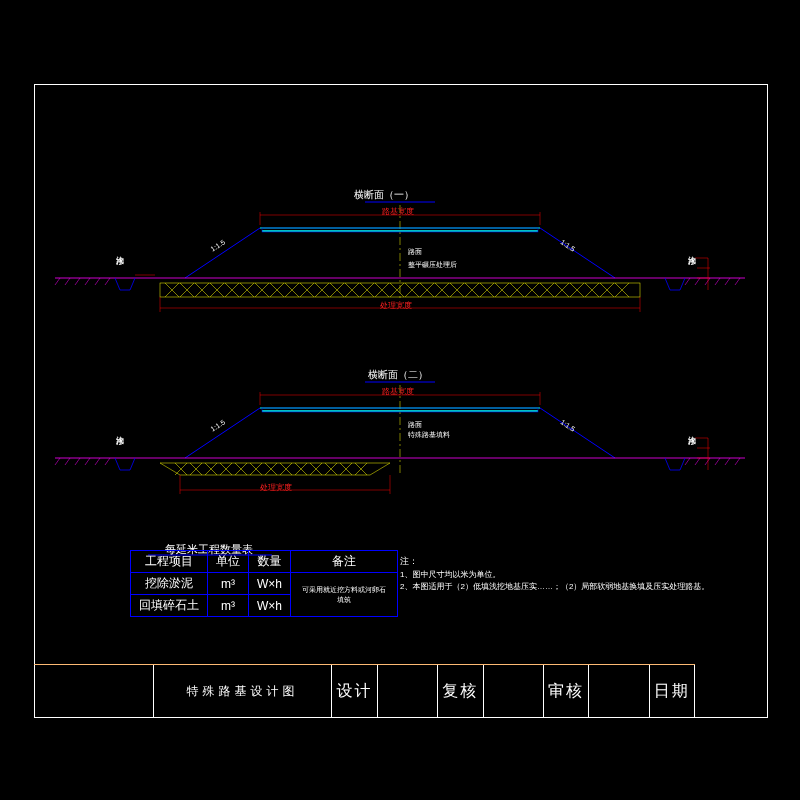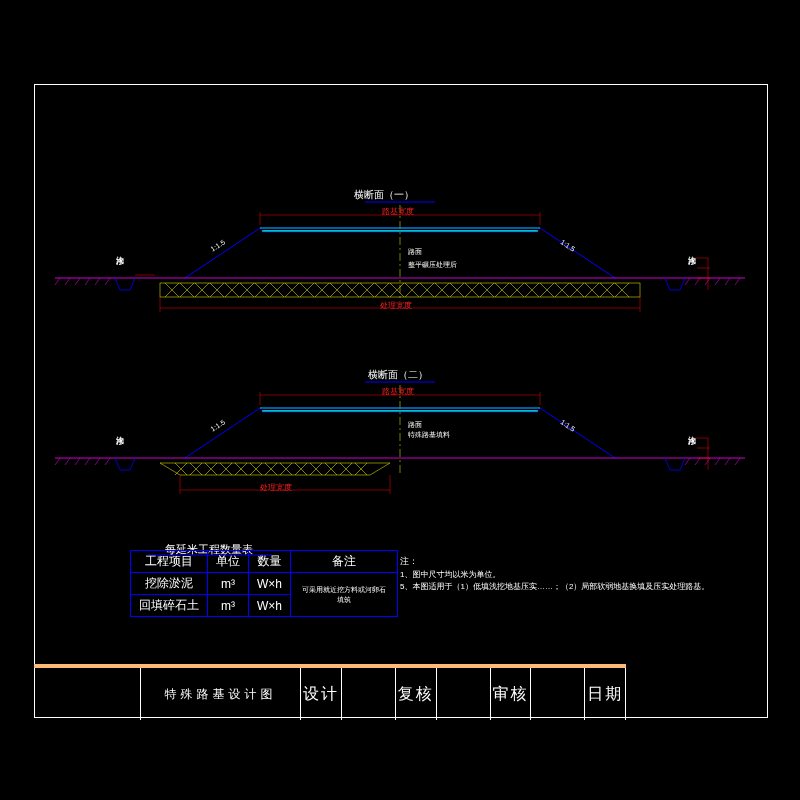--- a/index.html
+++ b/index.html
@@ -1,18 +1,18 @@
 <!DOCTYPE html>
 <html><head>
 <meta charset="utf-8">
 <style>
 body{margin:0;background:#000;font-family:SimSun,"Microsoft YaHei",sans-serif;color:#fff;width:800px;height:800px;overflow:hidden;position:relative}
 .frame{position:absolute;left:34px;top:84px;width:732px;height:632px;border:1px solid #fff}
 svg{position:absolute;left:0;top:0}
-.title-block{position:absolute;left:34px;top:664px;width:592px;height:52px;border-top:4px solid #fdba74;display:flex}
+.title-block{position:absolute;left:34px;top:664px;width:661px;height:52px;border-top:1px solid #fdba74;display:flex}
 .tb-cell{border-right:1px solid #fff;display:flex;align-items:center;justify-content:center;font-size:16px;color:#fff;letter-spacing:2px}
 .tb-cell:last-child{border-right:none}
 .label{color:#fff;font-size:10px;position:absolute}
 .label-sm{color:#fff;font-size:8px;position:absolute}
 .label-red{color:#ff2020;font-size:8px;position:absolute}
 .qty-table{position:absolute;left:130px;top:550px;font-size:8px;color:#fff}
 .qty-table table{border-collapse:collapse}
 .qty-table td,.qty-table th{border:1px solid #00f;padding:2px 8px;color:#fff;font-weight:normal;font-size:12px;text-align:center}
 .notes{position:absolute;left:400px;top:555px;font-size:8px;color:#fff;line-height:12px}
 .notes-title{font-size:9px;margin-bottom:2px}
@@ -252,21 +252,21 @@
   <td>m³</td>
   <td>W×h</td>
 </tr>
 </tbody>
     </table>
 </div>
 
 <div class="notes">
 <div class="notes-title">注：</div>
 <div>1、图中尺寸均以米为单位。</div>
-<div>5、本图适用于（1）低填浅挖地基压实……；（2）局部软弱地基换填及压实处理路基。</div>
+<div>2、本图适用于（2）低填浅挖地基压实……；（2）局部软弱地基换填及压实处理路基。</div>
 </div>
 
 <div class="title-block">
   <div class="tb-cell" style="width:120px"></div>
   <div class="tb-cell" style="width:180px;font-size:12px;letter-spacing:4px">特殊路基设计图</div>
   <div class="tb-cell" style="width:45px">设计</div>
   <div class="tb-cell" style="width:60px"></div>
   <div class="tb-cell" style="width:45px">复核</div>
   <div class="tb-cell" style="width:60px"></div>
   <div class="tb-cell" style="width:45px">审核</div>

